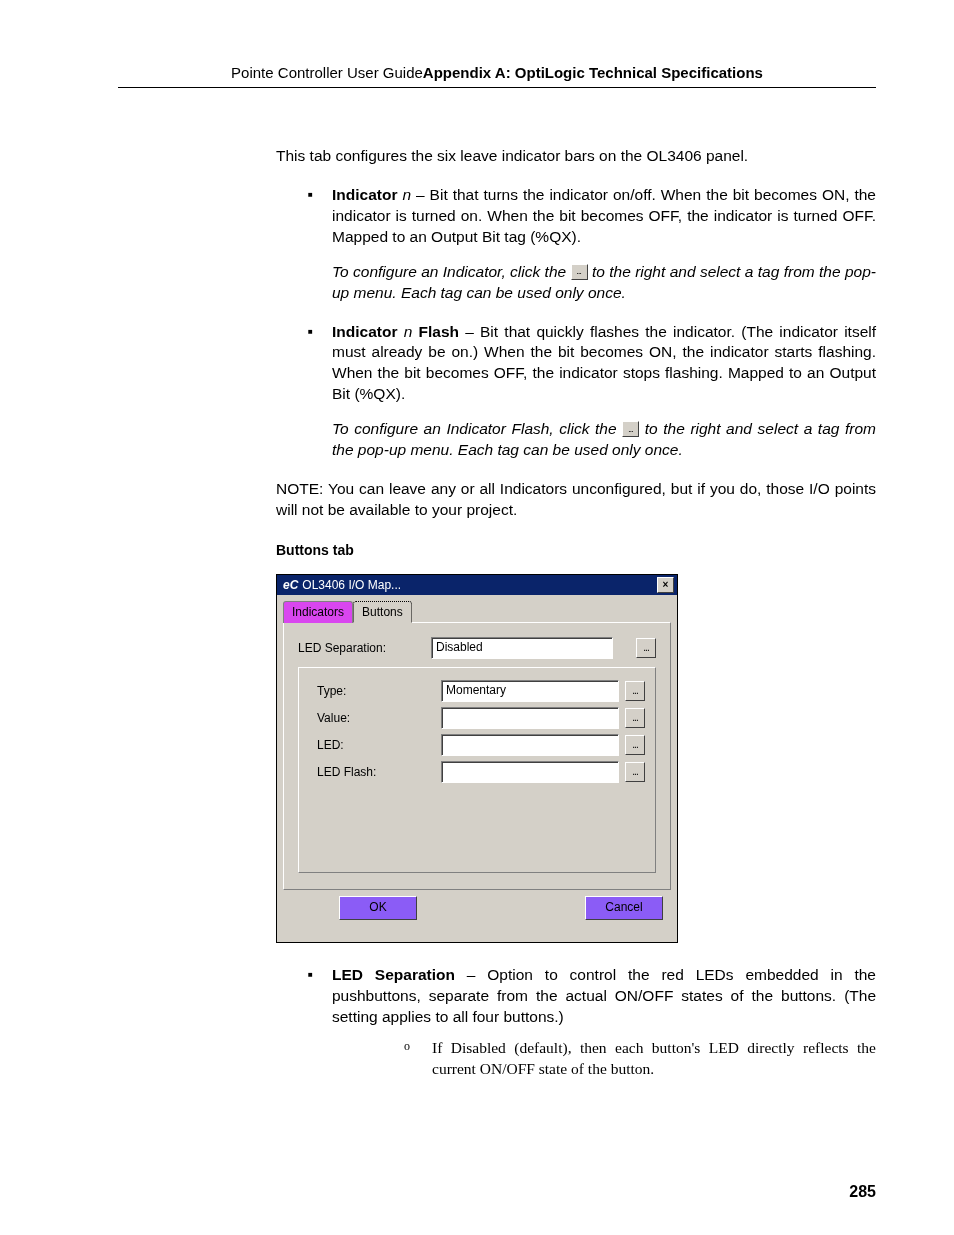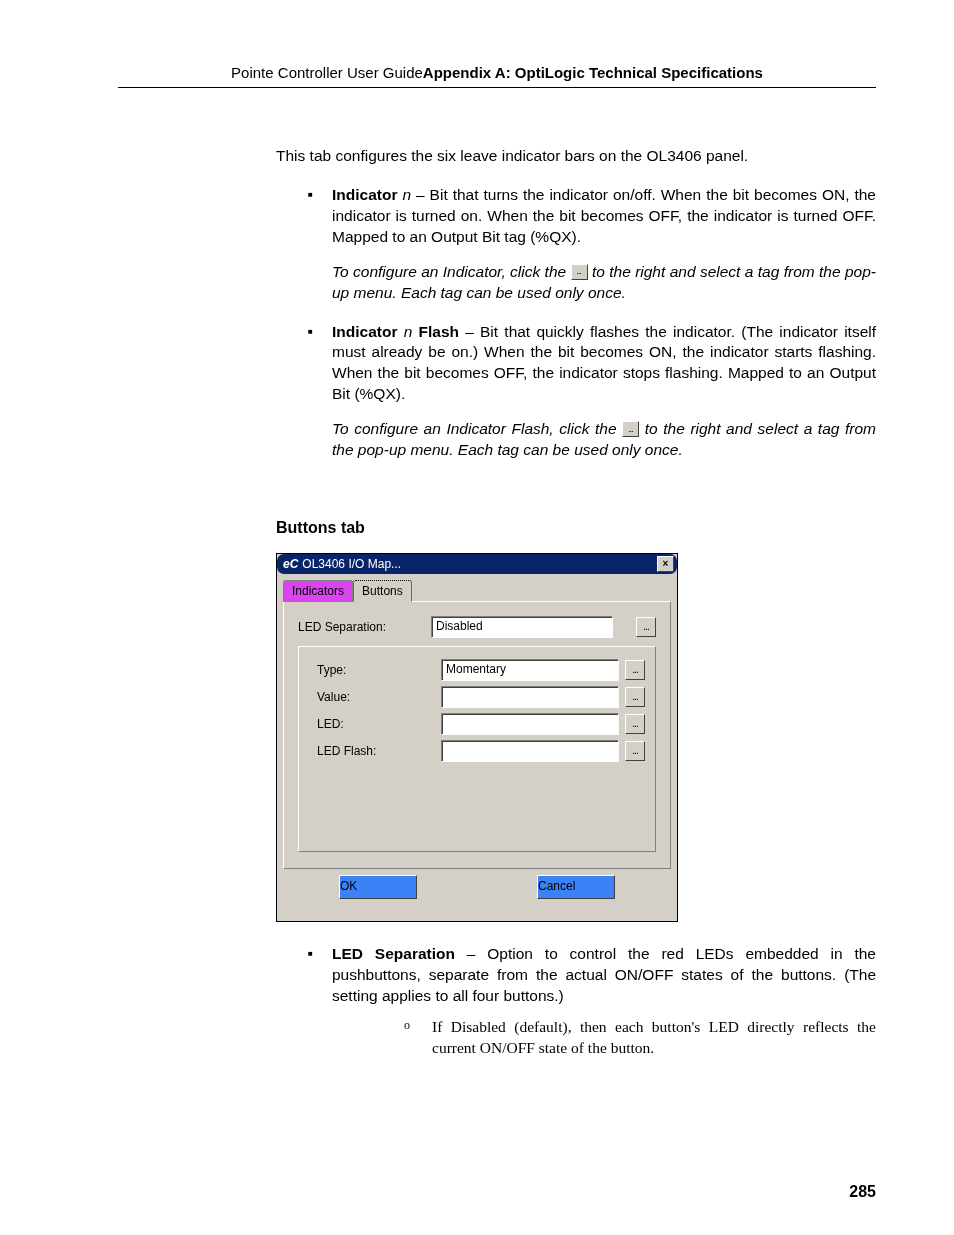--- a/index.html
+++ b/index.html
@@ -27,33 +27,33 @@
   .hdr .right { font-weight: 700; }
   .content { margin-left: 158px; font-size: 15.5px; line-height: 1.35; }
   .plain-para { margin: 0 0 18px 0; }
   ul.bul { list-style: none; padding: 0; margin: 0 0 0 32px; }
   ul.bul > li { position: relative; padding-left: 24px; margin-bottom: 18px; text-align: justify; }
   ul.bul > li::before {
     content: "■"; font-size: 8px; position: absolute; left: 0; top: 5px;
   }
   .sub { margin-top: 14px; text-align: justify; font-style: italic; }
   .note-wide { margin-left: 158px; font-size: 15.5px; margin-top: 8px; line-height:1.35; text-align: justify; }
-  .sec-head { margin: 56px 0 14px 0; font-weight: 700; font-size: 16px; }
+  .sec-head { margin: 20px 0 14px 0; font-weight: 700; font-size: 14px; }
   .b { font-weight: 700; }
   .i { font-style: italic; }
 
   
   .dlg-wrap { margin: 0 0 22px 0; }
   .dlg {
     width: 400px; border: 1px solid #000; background: #d4d0c8;
     font-family: "Tahoma", Arial, sans-serif; font-size: 12px; color:#000;
   }
   .titlebar {
     background: #0a246a; color:#fff; display:flex; justify-content:space-between;
-    align-items:center; padding: 2px 3px 2px 6px; font-size: 12px; border-radius: 7px;
+    align-items:center; padding: 2px 3px 2px 6px; font-size: 12px;
   }
   .titlebar .ttl .logo { font-style: italic; font-weight: 700; margin-right: 4px; }
   .closebtn {
     width: 15px; height: 14px; background:#d4d0c8; border:1px solid #fff;
     border-right-color:#404040; border-bottom-color:#404040;
     display:flex; align-items:center; justify-content:center; font-size:10px;
     color:#000; font-weight:700; line-height:1;
   }
   .tabs-outer { padding: 6px 6px 10px 6px; }
   .tabstrip { display:flex; gap:0; margin-bottom:-1px; }
@@ -88,23 +88,23 @@
   }
   .itab.active { background:#d4d0c8; border-bottom:1px solid #d4d0c8; position:relative; top:1px; }
   .inner-body {
     border:1px solid #fff; border-right-color:#808080; border-bottom-color:#808080;
     padding: 12px 10px 12px 18px; min-height: 180px;
   }
   .irow { display:flex; align-items:center; margin-bottom:5px; gap:6px; }
   .irow .ilbl { width: 118px; }
   .dlg-btns { display:flex; justify-content:center; gap: 120px; padding: 6px 0 12px 0; }
   .dbtn {
-    width:76px; height:22px; background:#3b82f6;
+    width:76px; height:22px; background:#8b5cf6;
     border:1px solid #fff; border-right-color:#404040; border-bottom-color:#404040;
-    text-align:left; line-height:20px; font-size:12px;
+    text-align:center; line-height:20px; font-size:12px;margin-left:48px;
   }
 
   .inline-minibtn {
     display:inline-flex; width:15px; height:14px; background:#d4d0c8;
     border:1px solid #fff; border-right-color:#404040; border-bottom-color:#404040;
     align-items:center; justify-content:center; font-size:9px; line-height:1; letter-spacing:-1px;
     vertical-align: middle; position: relative; top:-1px;
   }
 
   ol.circ { list-style:none; padding:0; margin: 10px 0 0 72px; font-family: Liberation Serif, serif; }
@@ -141,20 +141,21 @@
         <span> </span><span class="b">Flash</span><span> – Bit that quickly flashes the indicator. (The indicator itself must already be on.) When the bit becomes ON, the indicator starts flashing. When the bit becomes OFF, the indicator stops flashing. Mapped to an Output Bit (%QX).</span>
         <div class="sub">
           <span>To configure an Indicator Flash, click the </span>
           <span class="inline-minibtn">...</span>
           <span> to the right and select a tag from the pop-up menu. Each tag can be used only once.</span>
         </div>
       </li>
     </ul>
   </div>
 
+  <p class="note-wide">NOTE: You can leave any or all Indicators unconfigured, but if you do, those I/O points will not be available to your project.</p>
 
   <div class="content">
     <div class="sec-head">Buttons tab</div>
 
     <div class="dlg-wrap">
       <div class="dlg">
         <div class="titlebar">
           <span class="ttl"><span class="logo">eC</span><span>OL3406 I/O Map...</span></span>
           <span class="closebtn">×</span>
         </div>

